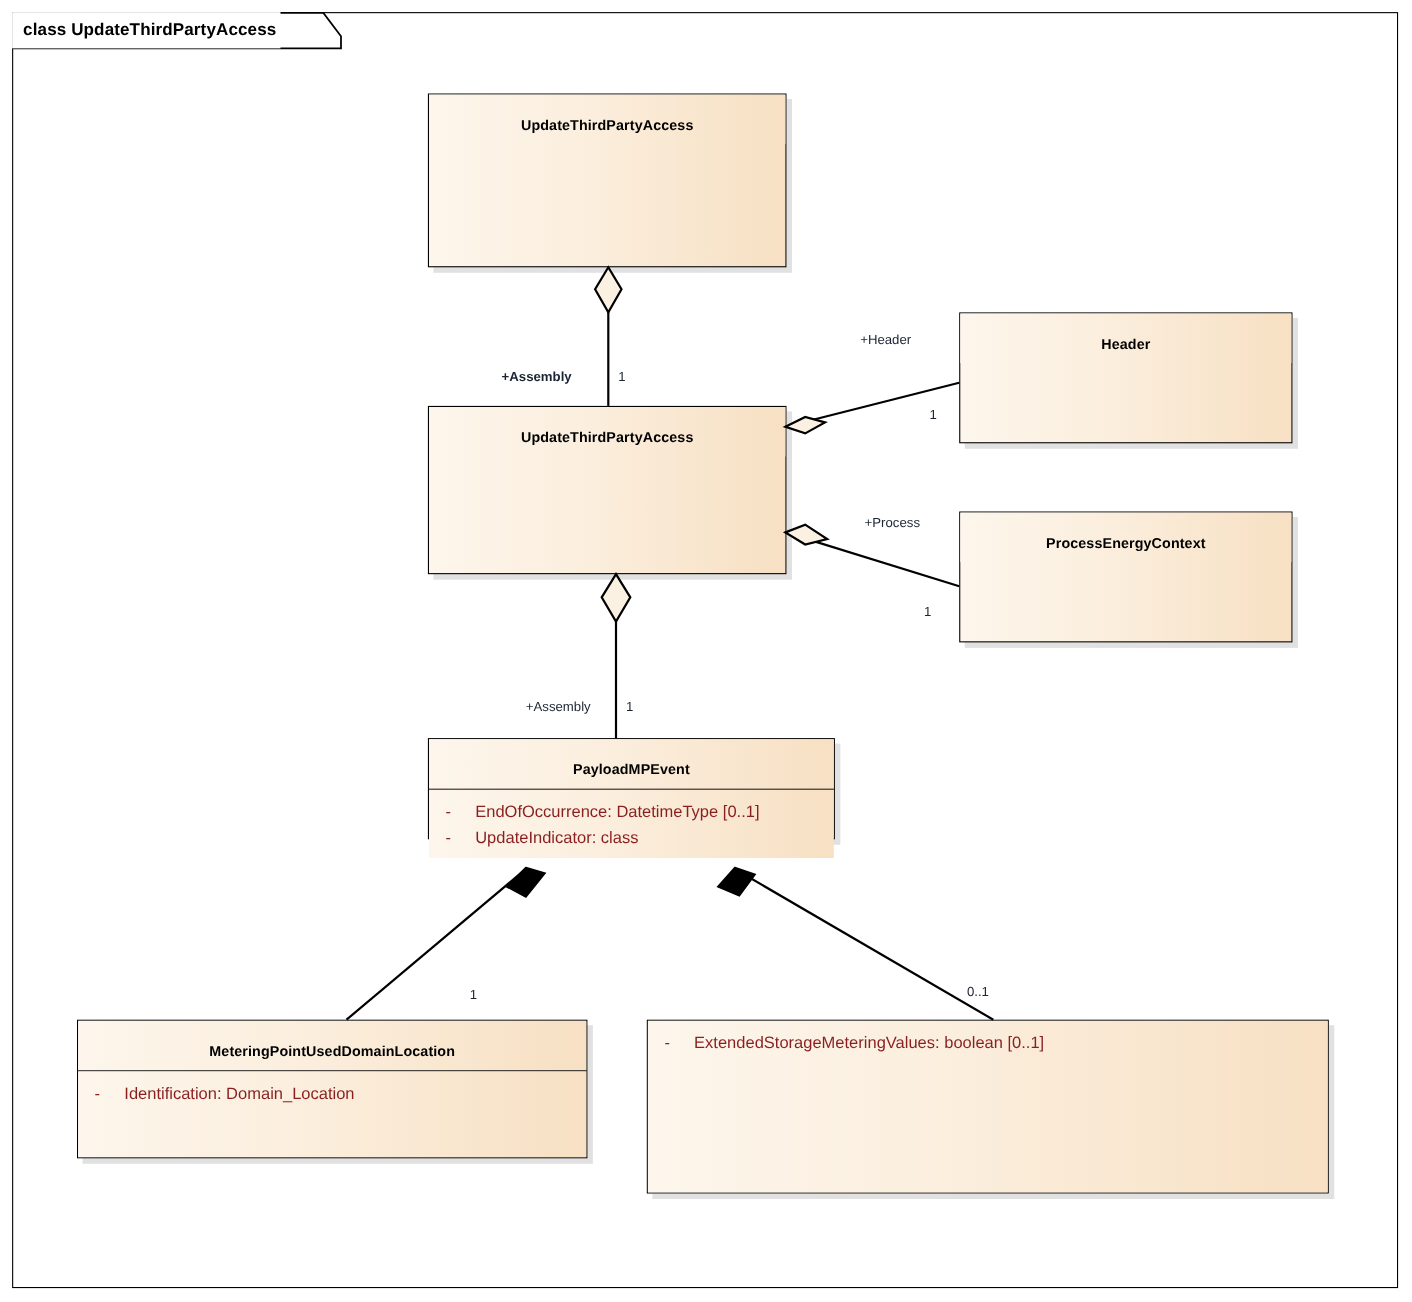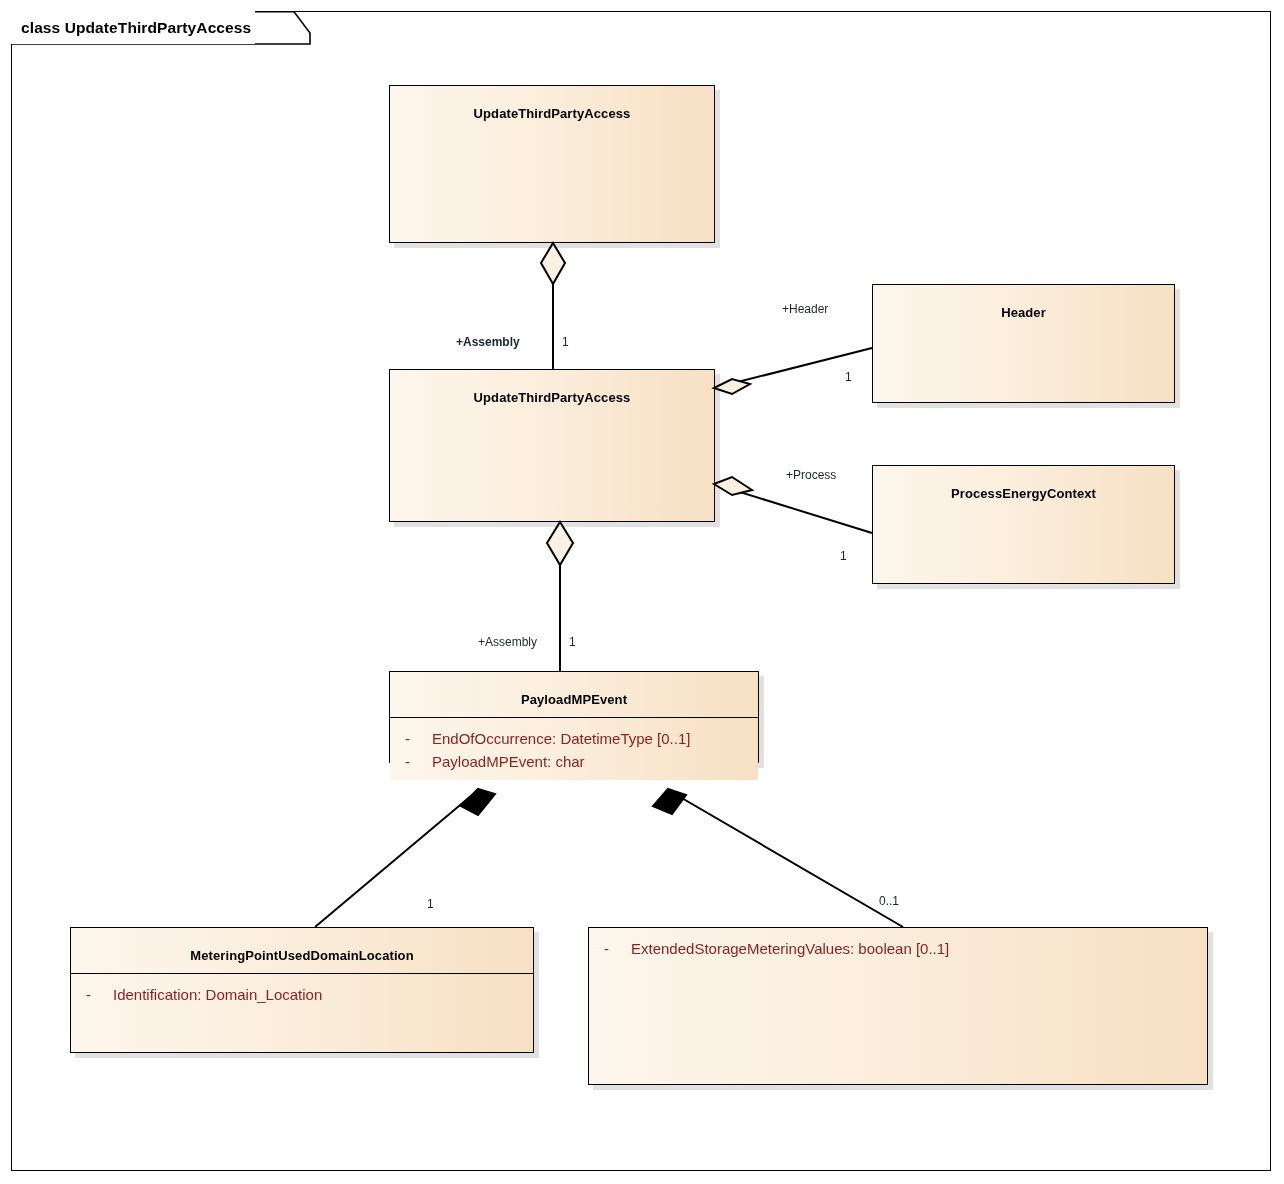--- a/index.html
+++ b/index.html
@@ -206,21 +206,21 @@
 
   <div class="uml-class has-attrs" style="left:389px; top:671px; width:370px; height:92px;">
     <div class="compartment-name">PayloadMPEvent</div>
     <div class="compartment-attrs">
       <div class="attr-row">
         <span class="attr-vis">-</span>
         <span class="attr-text">EndOfOccurrence: DatetimeType [0..1]</span>
       </div>
       <div class="attr-row">
         <span class="attr-vis">-</span>
-        <span class="attr-text">PayloadMPEvent: char</span>
+        <span class="attr-text">UpdateIndicator: class</span>
       </div>
     </div>
   </div>
 
   <div class="uml-class has-attrs" style="left:70px; top:927px; width:464px; height:126px;">
     <div class="compartment-name">MeteringPointUsedDomainLocation</div>
     <div class="compartment-attrs">
       <div class="attr-row">
         <span class="attr-vis">-</span>
         <span class="attr-text">Identification: Domain_Location</span>

